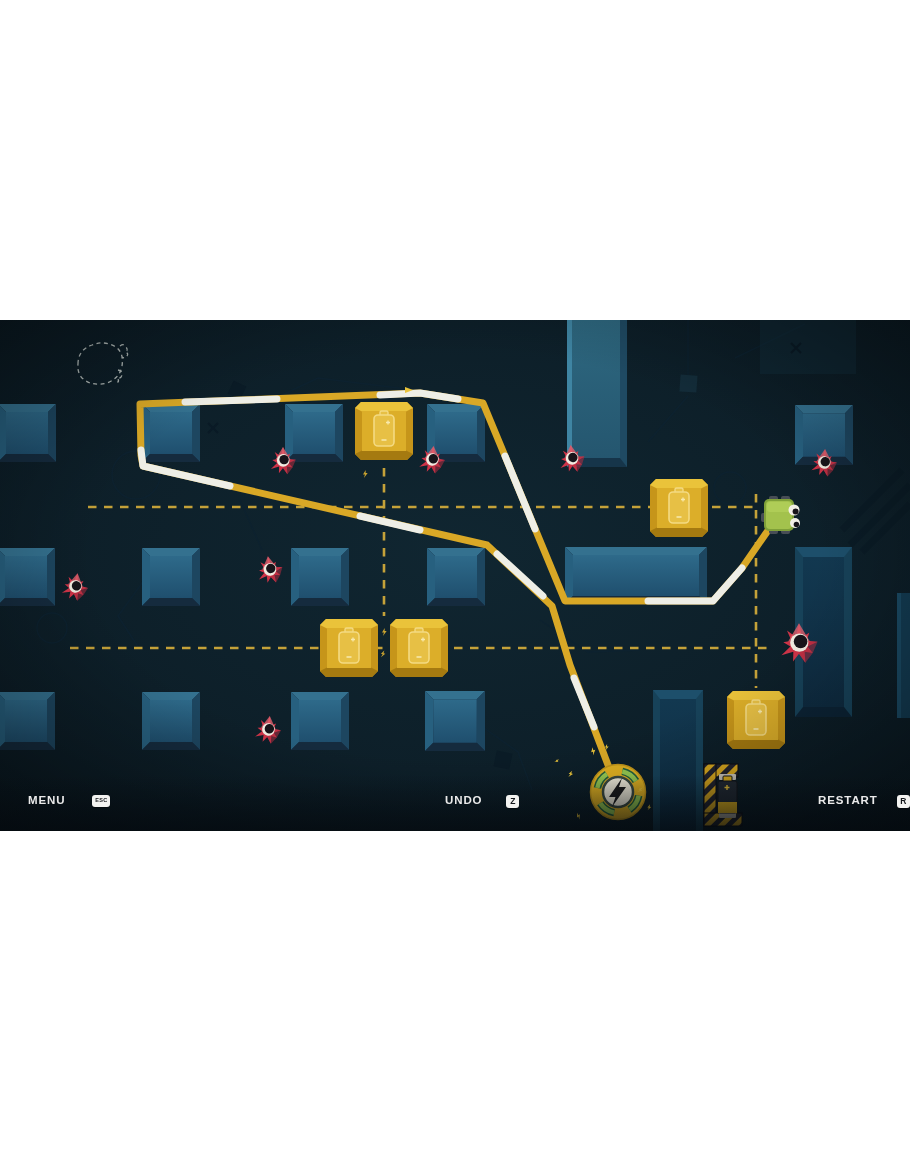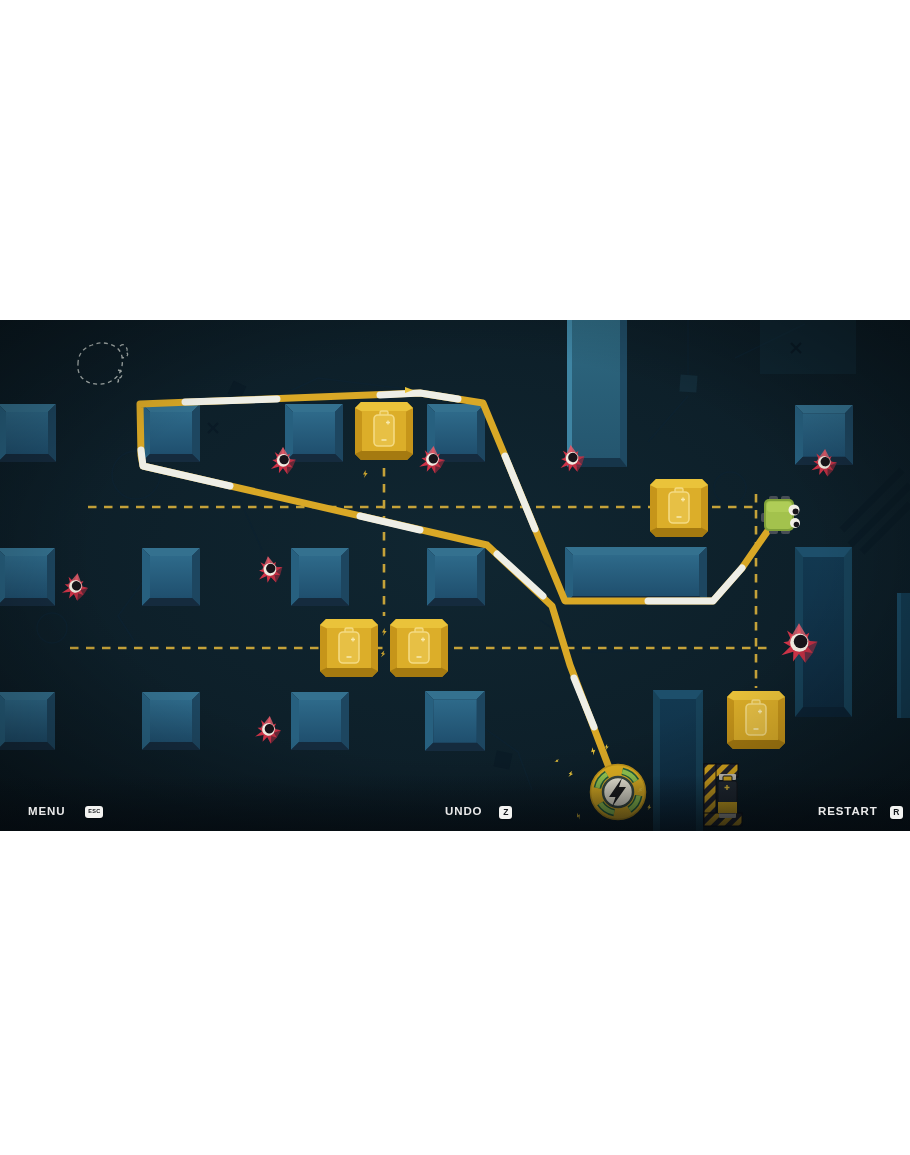--- a/index.html
+++ b/index.html
@@ -1,20 +1,20 @@
 <!DOCTYPE html>
 <html><head>
 <meta charset="utf-8">
 <style>
   html,body{margin:0;padding:0;background:#ffffff;}
   .page{position:relative;width:910px;height:1155px;background:#ffffff;overflow:hidden;
         font-family:"Liberation Sans", sans-serif;}
   .game{position:absolute;left:0;top:320px;width:910px;height:511px;background:#0c1e27;overflow:hidden;}
   .game svg{position:absolute;left:0;top:0;display:block;}
-  .hud-group{position:absolute;top:483px;height:18px;display:flex;align-items:center;z-index:5;}
+  .hud-group{position:absolute;top:472px;height:18px;display:flex;align-items:center;z-index:5;gap:7px;}
   .hud-label{color:#eaeaea;font-size:11.5px;font-weight:700;letter-spacing:.9px;line-height:1;}
   .key{background:#f3f3f1;color:#14171b;border-radius:3px;font-weight:700;
        display:flex;align-items:center;justify-content:center;line-height:1;
        box-shadow:0 1px 1px rgba(0,0,0,.4);}
   .key-esc{width:18px;height:12px;font-size:5.5px;letter-spacing:.3px;}
   .key-sm{width:13px;height:13px;font-size:8.5px;}
   .gap-l{margin-left:20px;} .gap-m{margin-left:17px;} .gap-s{margin-left:12px;}
 </style>
 </head>
 <body>

